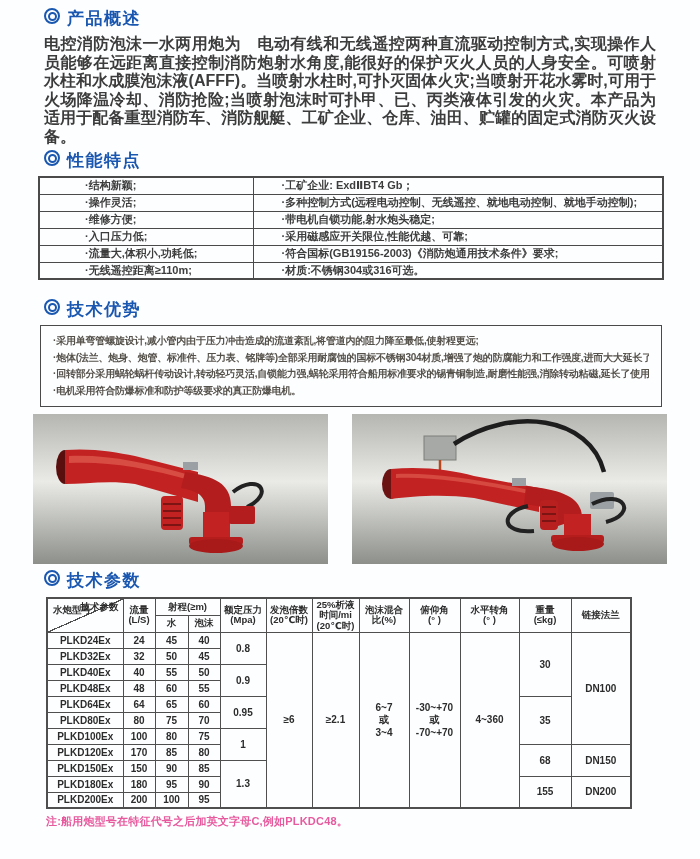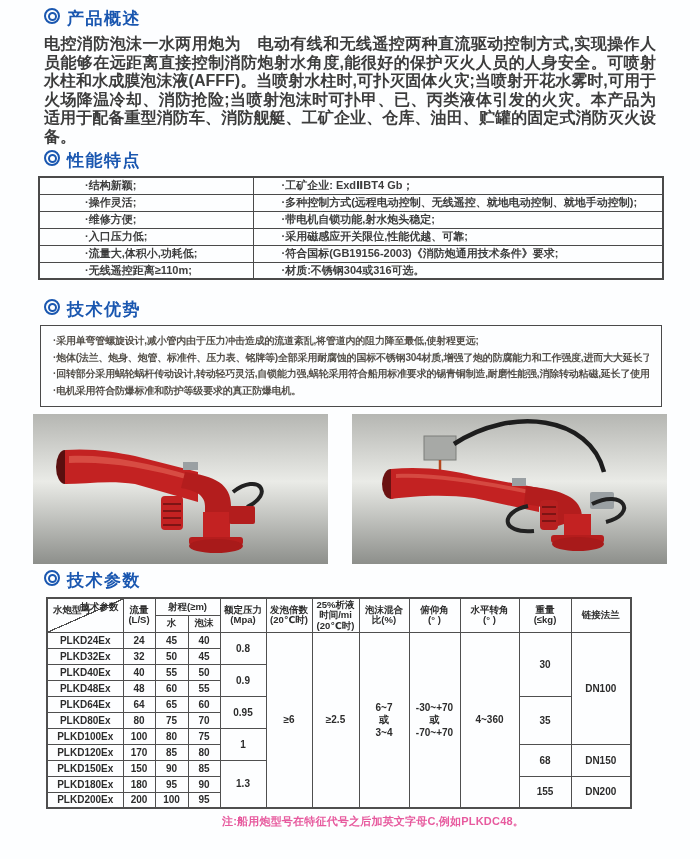--- a/index.html
+++ b/index.html
@@ -70,21 +70,21 @@
   .diag { position:relative; }
   .diag-line {
     position:absolute; inset:0;
     background:linear-gradient(to bottom right,
       transparent calc(50% - 0.6px), #4f4f4f calc(50% - 0.6px),
       #4f4f4f calc(50% + 0.6px), transparent calc(50% + 0.6px));
   }
   .diag .tr { position:absolute; top:3px; right:4px; }
   .diag .bl { position:absolute; bottom:16px; left:5px; }
 
-  .note { margin:5px 0 0 46px; font-size:11px; font-weight:bold; color:#e75a9e; letter-spacing:0.2px;text-align:center; }
+  .note { margin:5px 0 0 46px; font-size:11px; font-weight:bold; color:#e75a9e; letter-spacing:0.2px; }
 </style>
 </head>
 <body>
 
 <div class="sec-head" id="overview-head">
   <span class="ring-icon"></span>
   <span class="sec-title">产品概述</span>
 </div>
 <p class="overview-text">电控消防泡沫一水两用炮为　电动有线和无线遥控两种直流驱动控制方式,实现操作人员能够在远距离直接控制消防炮射水角度,能很好的保护灭火人员的人身安全。可喷射水柱和水成膜泡沫液(AFFF)。当喷射水柱时,可扑灭固体火灾;当喷射开花水雾时,可用于火场降温冷却、消防抢险;当喷射泡沫时可扑甲、已、丙类液体引发的火灾。本产品为适用于配备重型消防车、消防舰艇、工矿企业、仓库、油田、贮罐的固定式消防灭火设备。</p>
 
@@ -218,21 +218,21 @@
     </tr>
   </thead>
   <tbody>
     <tr>
       <td>PLKD24Ex</td>
       <td>24</td>
       <td>45</td>
       <td>40</td>
       <td rowspan="2">0.8</td>
       <td rowspan="11">≥6</td>
-      <td rowspan="11">≥2.5</td>
+      <td rowspan="11">≥2.1</td>
       <td rowspan="11"><span>6~7</span><br><span>或</span><br><span>3~4</span></td>
       <td rowspan="11"><span>-30~+70</span><br><span>或</span><br><span>-70~+70</span></td>
       <td rowspan="11">4~360</td>
       <td rowspan="4">30</td>
       <td rowspan="7">DN100</td>
     </tr>
     <tr>
       <td>PLKD32Ex</td>
       <td>32</td>
       <td>50</td>

